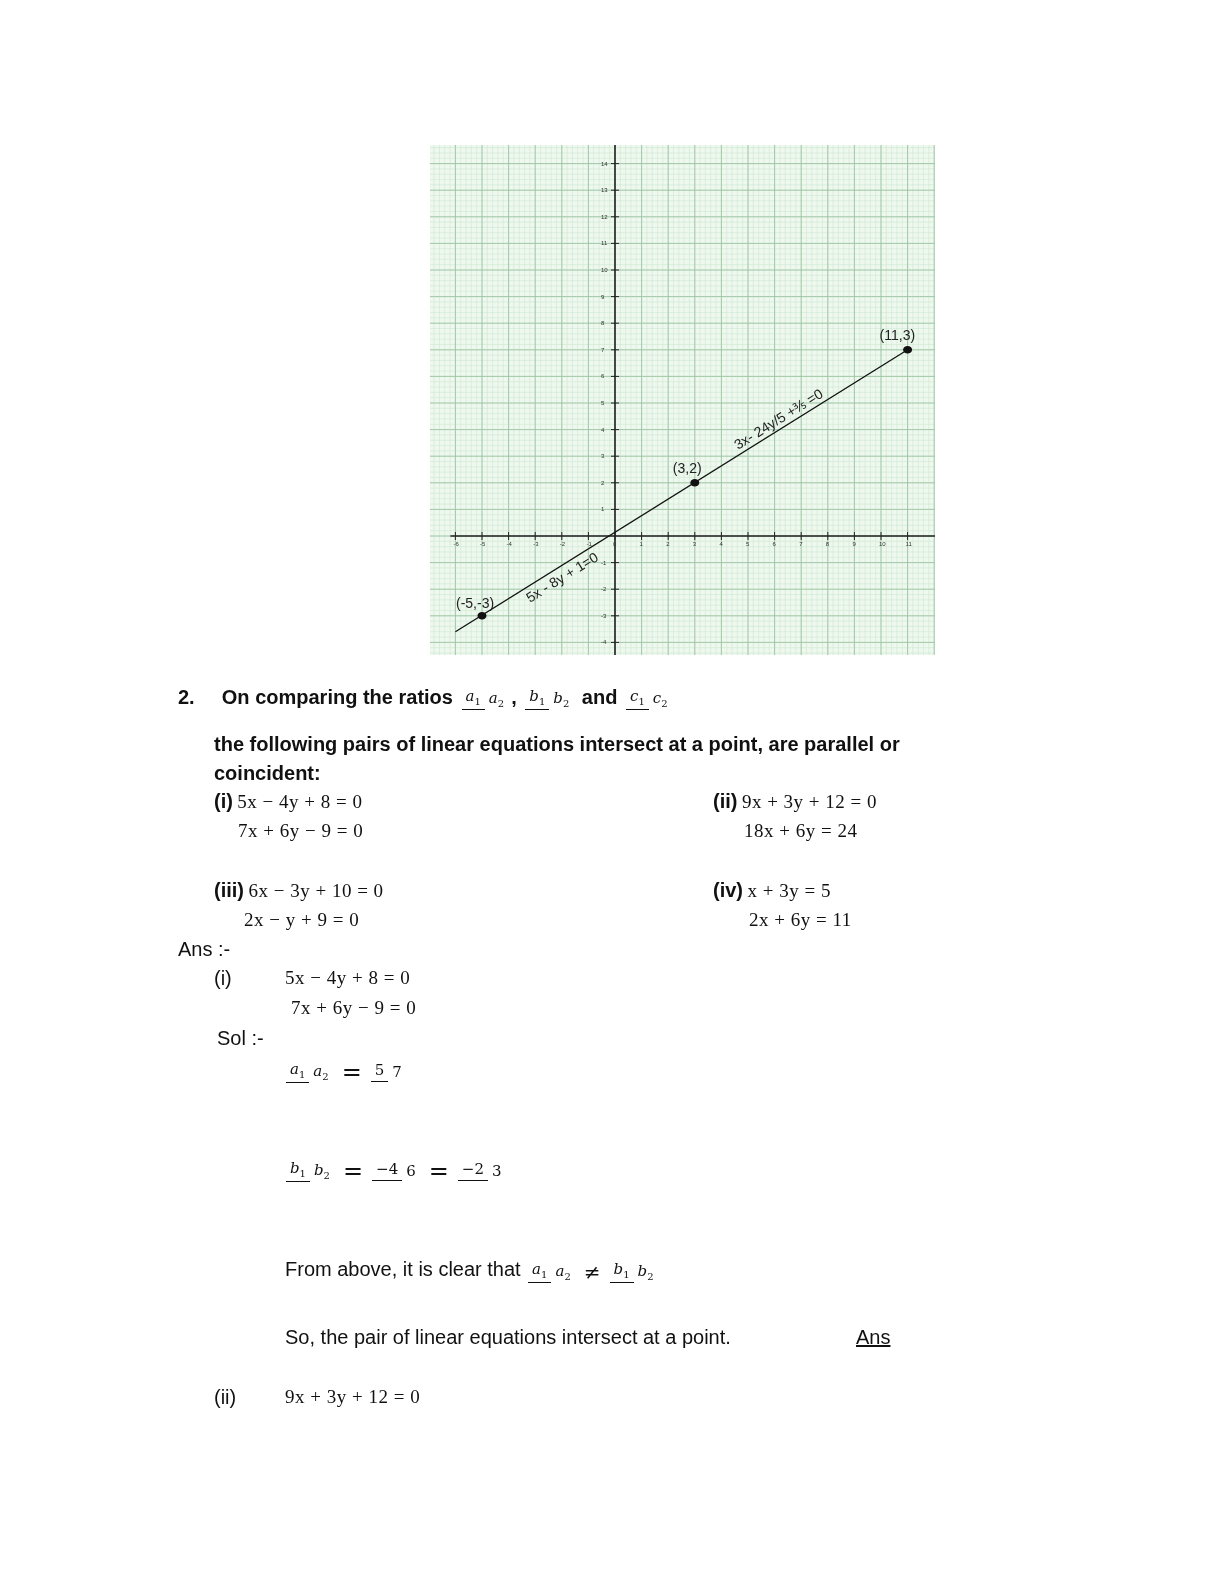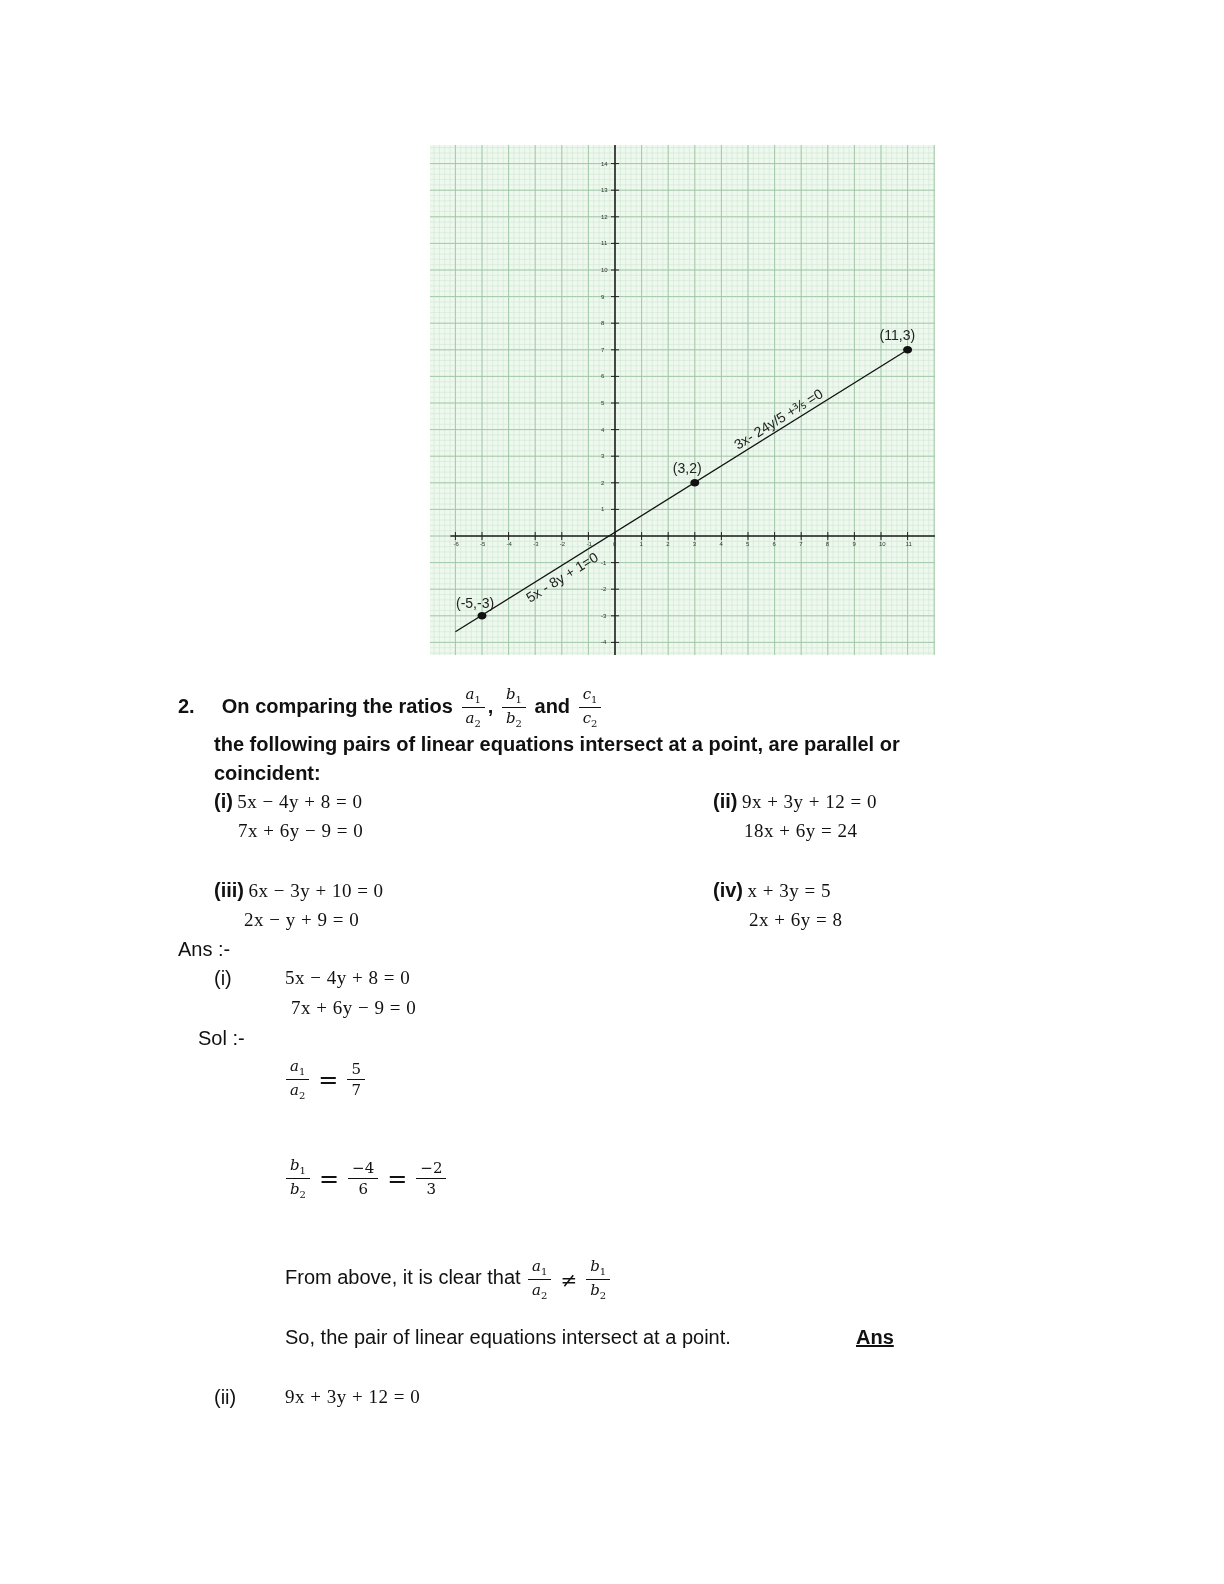--- a/index.html
+++ b/index.html
@@ -3,28 +3,28 @@
 <meta charset="utf-8">
 <style>
   html, body { margin: 0; padding: 0; background: #ffffff; }
   body { width: 1224px; height: 1584px; position: relative; overflow: hidden;
          font-family: "Liberation Sans", sans-serif; color: #111; }
   .abs { position: absolute; }
   .graph { position: absolute; left: 430px; top: 145px; width: 505px; height: 510px; }
   .q { font-weight: bold; font-size: 20px; }
   .math { font-family: Liberation Serif, serif; font-size: 19px; letter-spacing: 0.5px; }
   .txt { font-size: 20px; }
-  .frac { display: inline-flex; flex-direction: column; align-items: center; vertical-align: middle;
+  .frac { display: inline-flex; flex-direction: row; vertical-align: middle;
           font-family: "DejaVu Serif", serif; font-size: 15px; font-weight: normal; line-height: 1.1; margin: 0 3px; }
   .frac .num { padding: 0 4px 2px 4px; border-bottom: 1.3px solid #111; font-style: italic; }
   .frac .den { padding: 2px 4px 0 4px; font-style: italic; }
   .frac sub { font-size: 10px; font-style: normal; }
   .frac.plain .num, .frac.plain .den { font-style: normal; }
   .eqsign { font-family: "DejaVu Serif", serif; font-size: 24px; vertical-align: middle; margin: 0 6px; }
-  .ans-link { font-weight: bold; text-decoration: underline; font-size: 20px; }
+  .ans-link { font-weight: normal; text-decoration: underline; font-size: 20px; }
 </style>
 </head>
 <body>
 
 <div class="graph">
   <svg id="graph-svg" width="505" height="510" viewBox="0 0 505 510">
       <rect x="0" y="0" width="505" height="510" fill="#eef8ee"></rect>
       <line x1="4.11999999999999" y1="0" x2="4.11999999999999" y2="510" stroke="#cfe8d2" stroke-width="0.6"></line>
       <line x1="9.43999999999999" y1="0" x2="9.43999999999999" y2="510" stroke="#cfe8d2" stroke-width="0.6"></line>
       <line x1="14.759999999999991" y1="0" x2="14.759999999999991" y2="510" stroke="#cfe8d2" stroke-width="0.6"></line>
@@ -376,27 +376,27 @@
 <div class="abs" style="left:214px; top:879px;">
   <span class="q">(iii)</span>
   <span class="math">6x − 3y + 10 = 0</span>
 </div>
 <div class="abs math" style="left:244px; top:909px;">2x − y + 9 = 0</div>
 
 <div class="abs" style="left:713px; top:879px;">
   <span class="q">(iv)</span>
   <span class="math">x + 3y = 5</span>
 </div>
-<div class="abs math" style="left:749px; top:909px;">2x + 6y = 8</div>
+<div class="abs math" style="left:749px; top:909px;">2x + 6y = 11</div>
 
 <div class="abs txt" style="left:178px; top:938px;">Ans :-</div>
 <div class="abs txt" style="left:214px; top:967px;">(i)</div>
 <div class="abs math" style="left:285px; top:967px;">5x − 4y + 8 = 0</div>
 <div class="abs math" style="left:291px; top:997px;">7x + 6y − 9 = 0</div>
-<div class="abs txt" style="left:198px; top:1027px;">Sol :-</div>
+<div class="abs txt" style="left:217px; top:1027px;">Sol :-</div>
 
 <div class="abs" style="left:283px; top:1058px; white-space:nowrap;">
   <span class="frac">
     <span class="num"><span>a</span><sub>1</sub></span>
     <span class="den"><span>a</span><sub>2</sub></span>
   </span><span class="eqsign">=</span><span class="frac plain">
     <span class="num">5</span>
     <span class="den">7</span>
   </span>
 </div>

